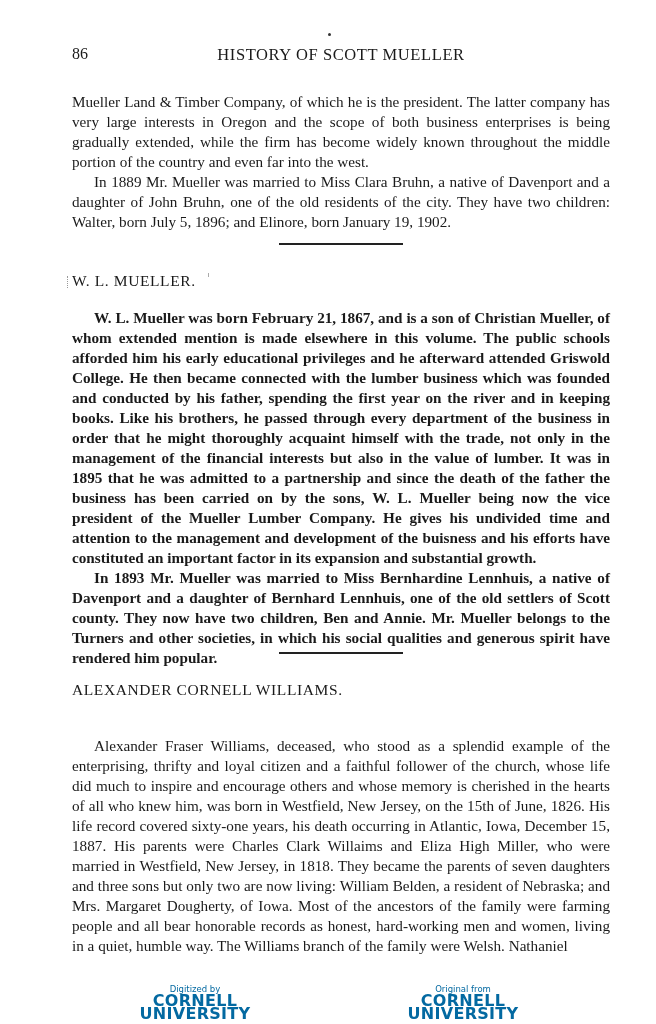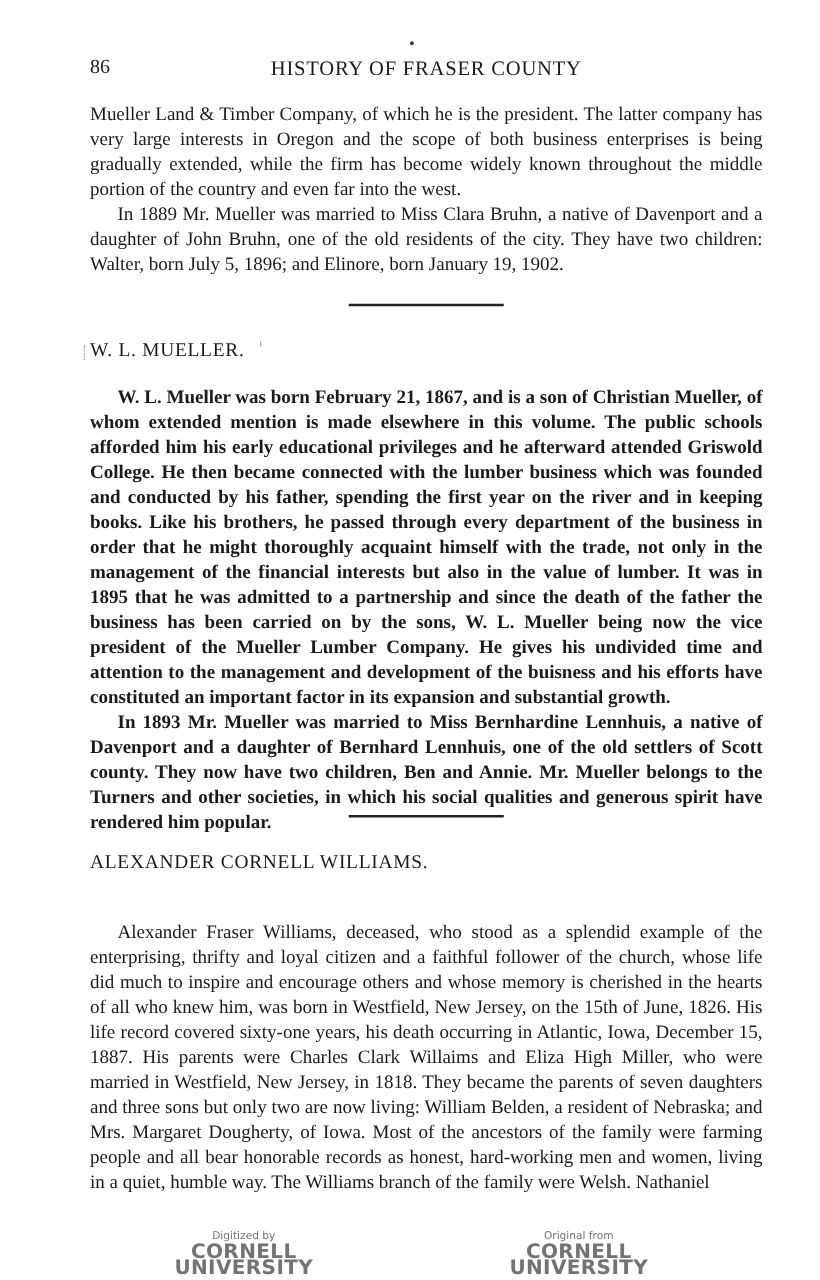--- a/index.html
+++ b/index.html
@@ -7,37 +7,37 @@
          font-family:"Liberation Serif","DejaVu Serif",serif; color:#1a1a1a; }
   .dot { position:absolute; left:328px; top:33px; width:3px; height:3px; background:#333; border-radius:50%; }
   .header { position:absolute; top:45px; left:72px; width:538px; height:22px; }
   .pagenum { position:absolute; left:0; top:0; font-size:16px; }
   .running-title { position:absolute; left:0; width:538px; text-align:center; top:0; font-size:16.5px; letter-spacing:0.6px; }
   .block { position:absolute; left:72px; width:538px; font-size:15.2px; line-height:20px; text-align:justify; }
   .block p { margin:0; }
   .ind { text-indent:22px; }
   .rule { position:absolute; height:1.5px; background:#222; width:124px; left:279px; }
   .heading { position:absolute; left:72px; width:538px; text-align:left; font-size:15.5px; letter-spacing:0.6px; }
-  .footer { position:absolute; top:984px; font-family:"DejaVu Sans","Liberation Sans",sans-serif; color:#737373; text-align:center; }
+  .footer { position:absolute; top:984px; font-family:"DejaVu Sans","Liberation Sans",sans-serif; color:#0369a1; text-align:center; }
   .footer .small { font-size:8.5px; line-height:10px; }
   .footer .big { font-size:16px; line-height:13px; letter-spacing:0.3px;font-weight:bold; }
   .mark { position:absolute; left:67px; top:276px; width:1px; height:12px; border-left:1px dotted #999; }
   .mark2 { position:absolute; left:208px; top:273px; width:1px; height:4px; background:#aaa; }
 </style>
 </head>
 <body>
 
 <div class="dot"></div>
 
 <div class="header">
   <span class="pagenum">86</span>
-  <span class="running-title">HISTORY OF FRASER COUNTY</span>
+  <span class="running-title">HISTORY OF SCOTT MUELLER</span>
 </div>
 
-<div class="block" style="top:82px;">
+<div class="block" style="top:92px;">
   <p>Mueller Land &amp; Timber Company, of which he is the president.  The latter company has very large interests in Oregon and the scope of both business enterprises is being gradually extended, while the firm has become widely known throughout the middle portion of the country and even far into the west.</p>
   <p class="ind">In 1889 Mr. Mueller was married to Miss Clara Bruhn, a native of Davenport and a daughter of John Bruhn, one of the old residents of the city.  They have two children: Walter, born July 5, 1896; and Elinore, born January 19, 1902.</p>
 </div>
 
 <div class="rule" style="top:243px;"></div>
 
 <div class="mark"></div>
 <div class="mark2"></div>
 
 <div class="heading" style="top:272px;">W. L. MUELLER.</div>

